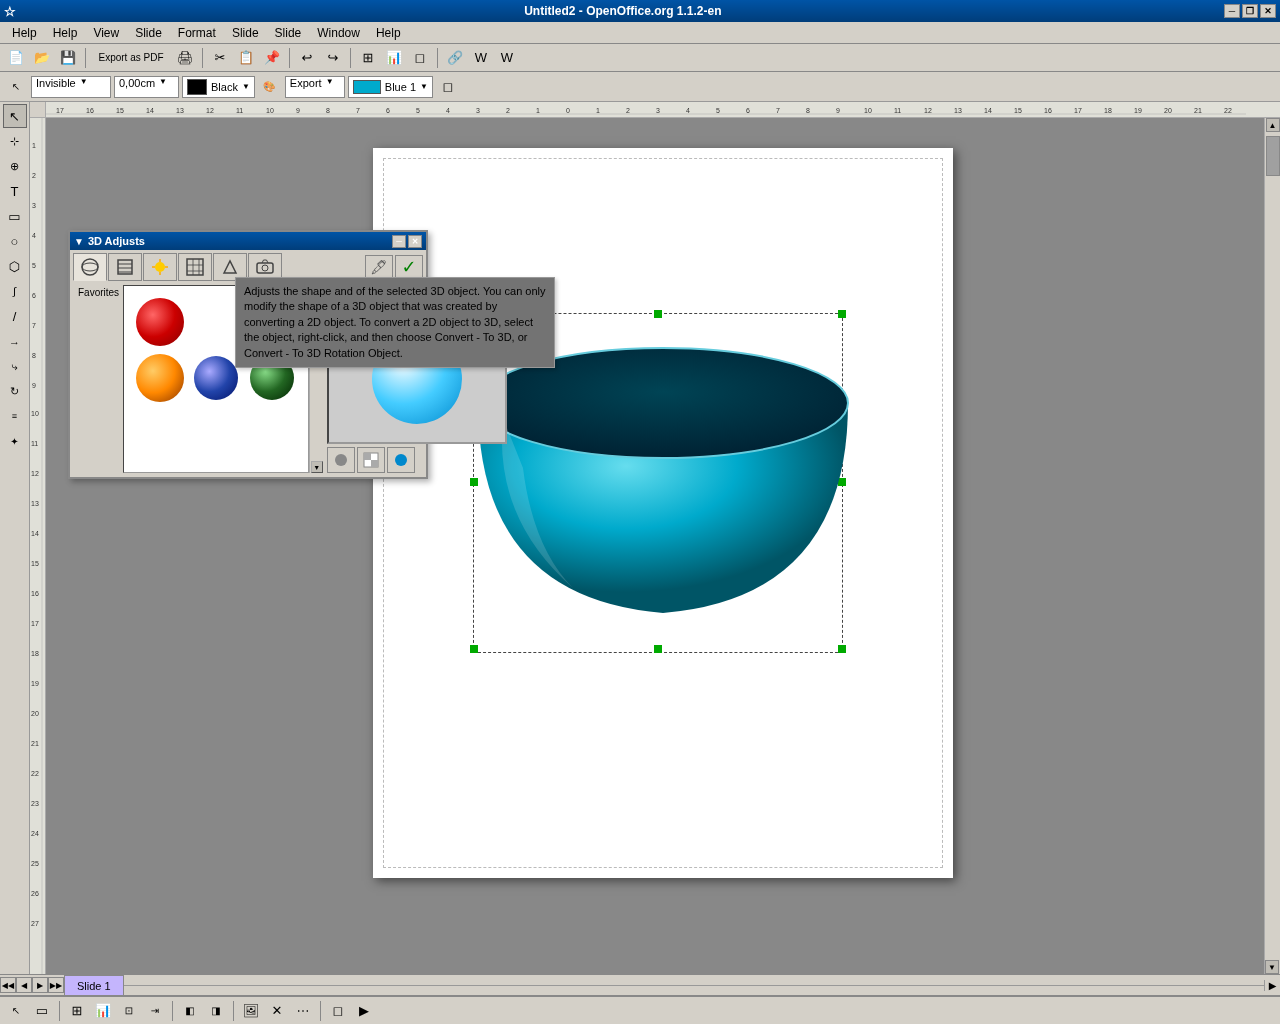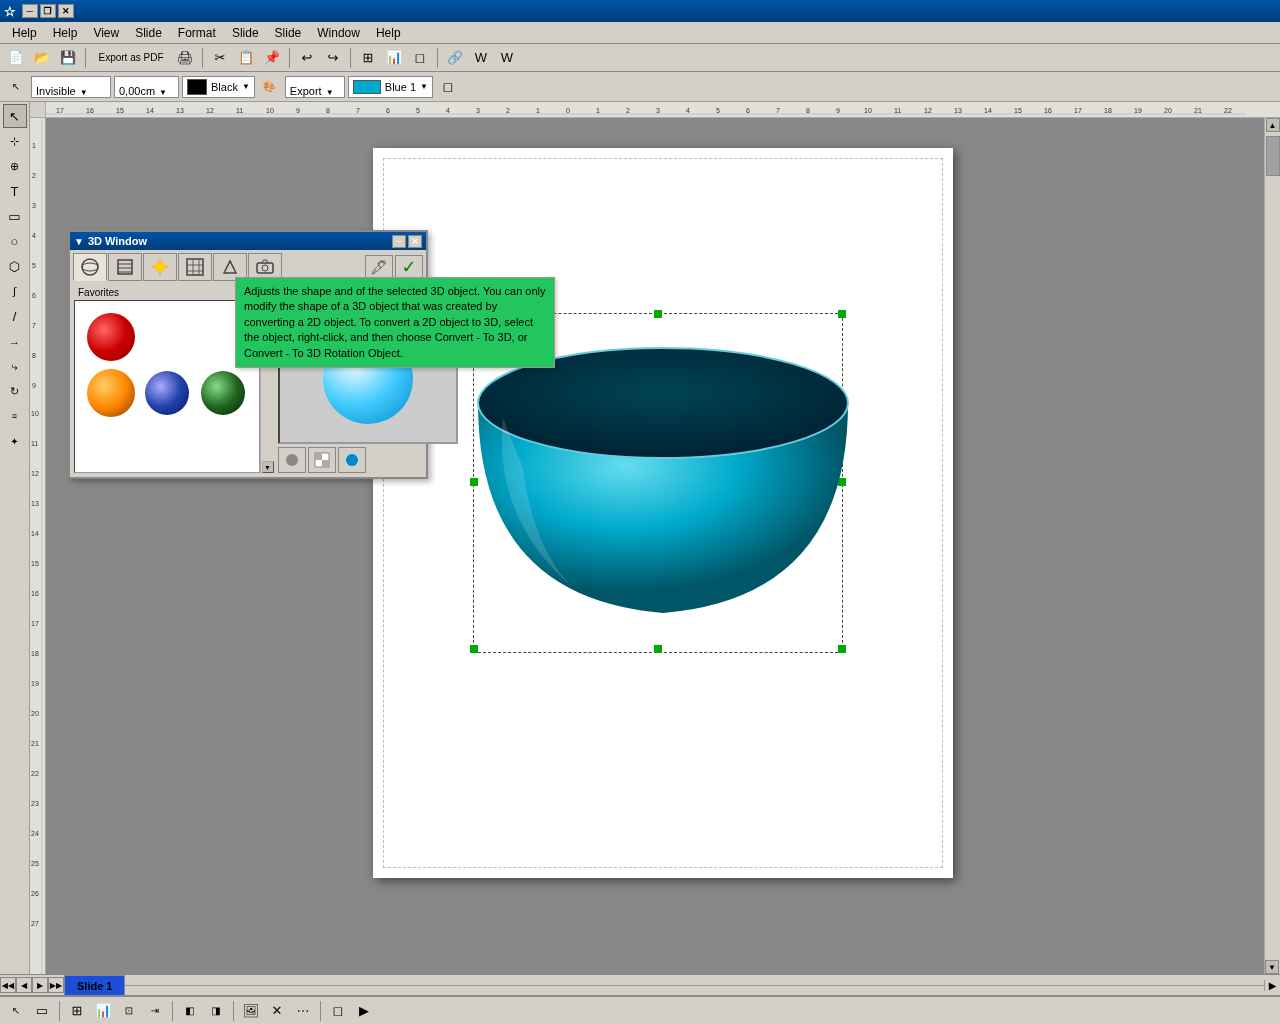--- a/index.html
+++ b/index.html
@@ -61,21 +61,21 @@
     }
     .tb-btn {
       width: 24px; height: 24px; background: #d4d0c8;
       border: 1px solid transparent; display: flex; align-items: center;
       justify-content: center; cursor: pointer; font-size: 13px;
     }
     .tb-separator { width: 1px; height: 20px; background: #888; margin: 0 3px; }
     
     .tb-dropdown {
       height: 22px; background: white; border: 1px solid #888;
-      display: flex; align-items: flex-end; padding: 0 4px;
+      display: flex; align-items: flex-start; padding: 0 4px;
       font-size: 11px; cursor: pointer; gap: 4px;
     }
     .tb-dropdown-arrow { font-size: 8px; }
 
     
     .left-toolbar {
       width: 30px;
       background: #d4d0c8;
       border-right: 1px solid #999;
       display: flex;
@@ -159,21 +159,21 @@
       display: flex; align-items: center; justify-content: center; cursor: pointer; font-size: 13px;
     }
     .preview-bottom-btn {
       width: 28px; height: 26px; background: #d4d0c8; border: 1px solid #888;
       display: flex; align-items: center; justify-content: center; cursor: pointer; font-size: 13px;
     }
 
     
     .tooltip {
       position: absolute;
-      background: #22c55e;
+      background: #737373;
       border: 1px solid #999;
       padding: 6px 8px;
       font-size: 11px;
       max-width: 320px;
       line-height: 1.4;
       z-index: 200;
       box-shadow: 2px 2px 4px rgba(0,0,0,0.2);
     }
 
     
@@ -206,21 +206,21 @@
     .slide-tab {
       background: #d4d0c8;
       border: 1px solid #888;
       border-bottom: none;
       padding: 2px 12px;
       font-size: 11px;
       cursor: pointer;
       height: 20px;
       display: flex; align-items: center;
     }
-    .slide-tab.active { background: #1d4ed8; font-weight: bold; }
+    .slide-tab.active { background: #c4b5fd; }
 
     
     .drawing-wrapper {
       display: flex;
       flex-direction: column;
       flex: 1;
       overflow: hidden;
     }
     .drawing-with-ruler {
       display: flex;
@@ -277,20 +277,21 @@
       width: 90px; height: 90px;
       border-radius: 50%;
       background: radial-gradient(circle at 35% 30%, #ffffff, #44ccff, #0088cc);
     }
   </style>
 </head>
 <body>
 
 <div class="title-bar">
   <span style="margin-right:6px; font-size:13px;">☆</span>
+  <span class="title-bar-text">Untitled2 - OpenOffice.org 1.1.2-en</span>
   <div class="title-bar-buttons">
     <div class="title-btn">─</div>
     <div class="title-btn">❐</div>
     <div class="title-btn">✕</div>
   </div>
 </div>
 
 <div class="menu-bar">
   <div class="menu-item">Help</div>
   <div class="menu-item">Help</div>
@@ -516,21 +517,21 @@
           <div style="position:absolute; bottom:0; width:14px; height:14px; background:#c0bdb5; border:1px solid #888; display:flex; align-items:center; justify-content:center; font-size:8px;">▼</div>
         </div>
       </div>
     </div>
   </div>
 </div>
 
 <div class="panel-3d" style="top:230px; left:68px;">
   <div class="panel-titlebar">
     <span class="panel-titlebar-icon">▼</span>
-    <span class="panel-titlebar-text">3D Window</span>
+    <span class="panel-titlebar-text">3D Adjusts</span>
     <div class="panel-titlebar-btns">
       <div class="panel-tb">─</div>
       <div class="panel-tb">✕</div>
     </div>
   </div>
 
   <div class="panel-tabs">
     <div class="panel-tab-btn active" title="Geometry">
       <svg width="20" height="20" viewBox="0 0 20 20">
           <circle cx="10" cy="10" r="8" fill="none" stroke="#444" stroke-width="1.5"></circle>
@@ -576,21 +577,21 @@
         </svg>
     </div>
     <div class="panel-tab-end">
       <div class="panel-apply-btn">🖋</div>
       <div class="panel-ok-btn" style="color:green; font-size:18px;">✓</div>
     </div>
   </div>
 
   <div class="panel-content">
 
-    <div style="flex:1; display:flex; flex-direction:column;">
+    <div style="flex:1; display:flex; flex-direction:row;">
       <div style="font-size:10px; padding:2px 4px; background:#d4d0c8;">Favorites</div>
       <div style="display:flex; flex:1;">
         <div style="flex:1; background:white; border:1px inset #999; min-height:150px;">
           <div style="display:grid; grid-template-columns:1fr 1fr 1fr; gap:8px; padding:12px;">
             <div class="fav-item">
               <div class="sphere-red"></div>
             </div>
 
             <div class="fav-item"></div>
             <div class="fav-item"></div>

